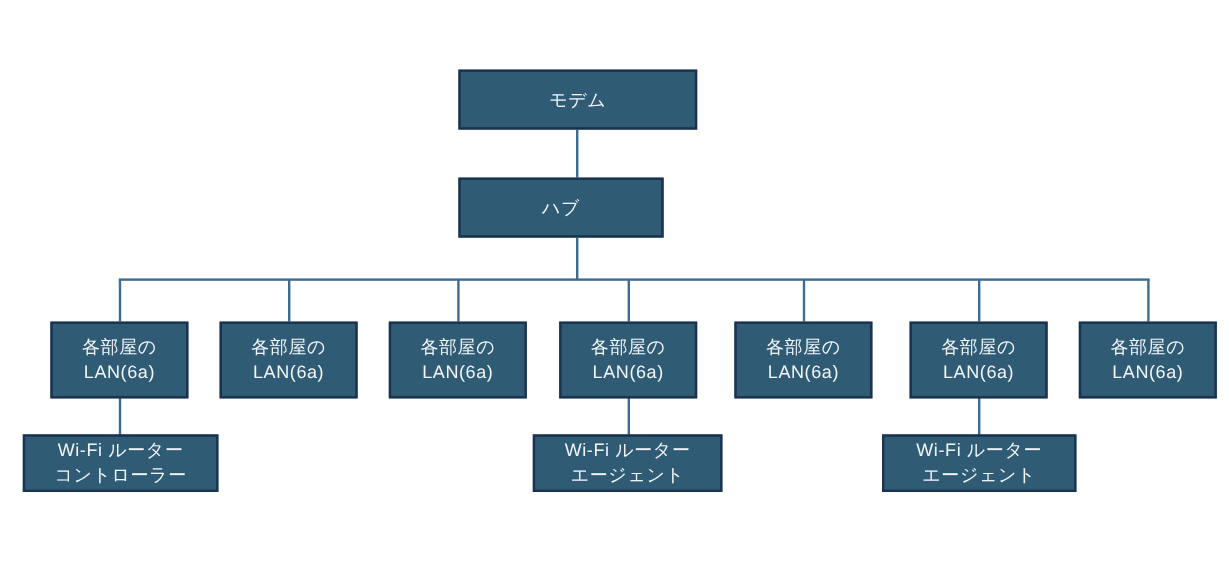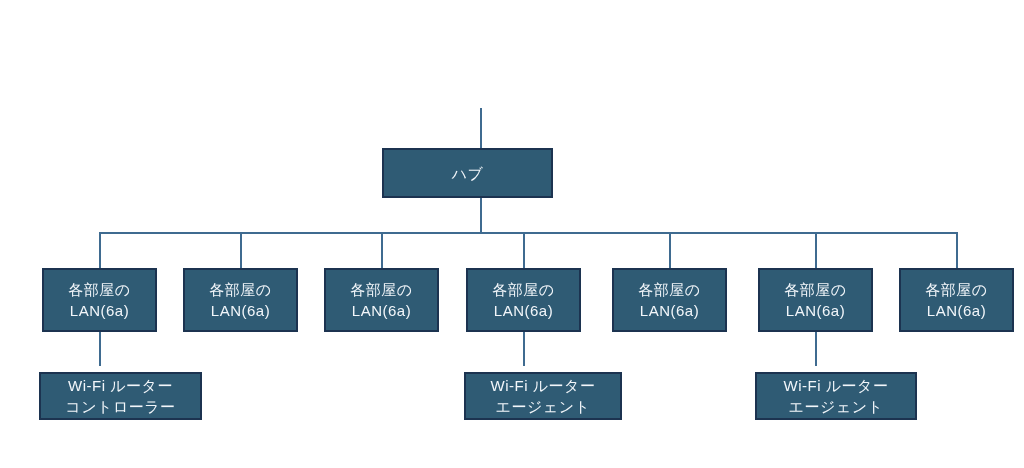--- a/index.html
+++ b/index.html
@@ -39,21 +39,21 @@
   .n-modem { left: 382px; top: 58px;  width: 199px; height: 50px; }
   .n-hub   { left: 382px; top: 148px; width: 171px; height: 50px; }
   .n-lan   { top: 268px; width: 115px; height: 64px; }
   .n-lan1 { left: 42px; }
   .n-lan2 { left: 183px; }
   .n-lan3 { left: 324px; }
   .n-lan4 { left: 466px; }
   .n-lan5 { left: 612px; }
   .n-lan6 { left: 758px; }
   .n-lan7 { left: 899px; }
-  .n-wifi { top: 372px; height: 48px; margin-left: 20px; }
+  .n-wifi { top: 362px; height: 48px; }
   .n-wifi-ctrl { left: 19px;  width: 163px; }
   .n-wifi-ag1  { left: 444px; width: 158px; }
   .n-wifi-ag2  { left: 735px; width: 162px; }
   
   .c-modem-hub { left: 480px; top: 108px; width: 2px; height: 40px; }
   .c-hub-bus   { left: 480px; top: 198px; width: 2px; height: 35px; }
   .c-bus       { left: 99px;  top: 232px; width: 859px; height: 1.6px; }
   .c-drop      { top: 233px; width: 1.6px; height: 35px; }
   .c-drop1 { left: 99px; }
   .c-drop2 { left: 240px; }
@@ -79,20 +79,23 @@
   <div class="conn c-drop c-drop2"></div>
   <div class="conn c-drop c-drop3"></div>
   <div class="conn c-drop c-drop4"></div>
   <div class="conn c-drop c-drop5"></div>
   <div class="conn c-drop c-drop6"></div>
   <div class="conn c-drop c-drop7"></div>
   <div class="conn c-wifi c-wifi1"></div>
   <div class="conn c-wifi c-wifi4"></div>
   <div class="conn c-wifi c-wifi6"></div>
 
+  <div class="node n-modem">
+    <span>モデム</span>
+  </div>
 
   <div class="node n-hub">
     <span>ハブ</span>
   </div>
 
   <div class="node n-lan n-lan1">
     <span>各部屋の</span>
     <span>LAN(6a)</span>
   </div>
   <div class="node n-lan n-lan2">

